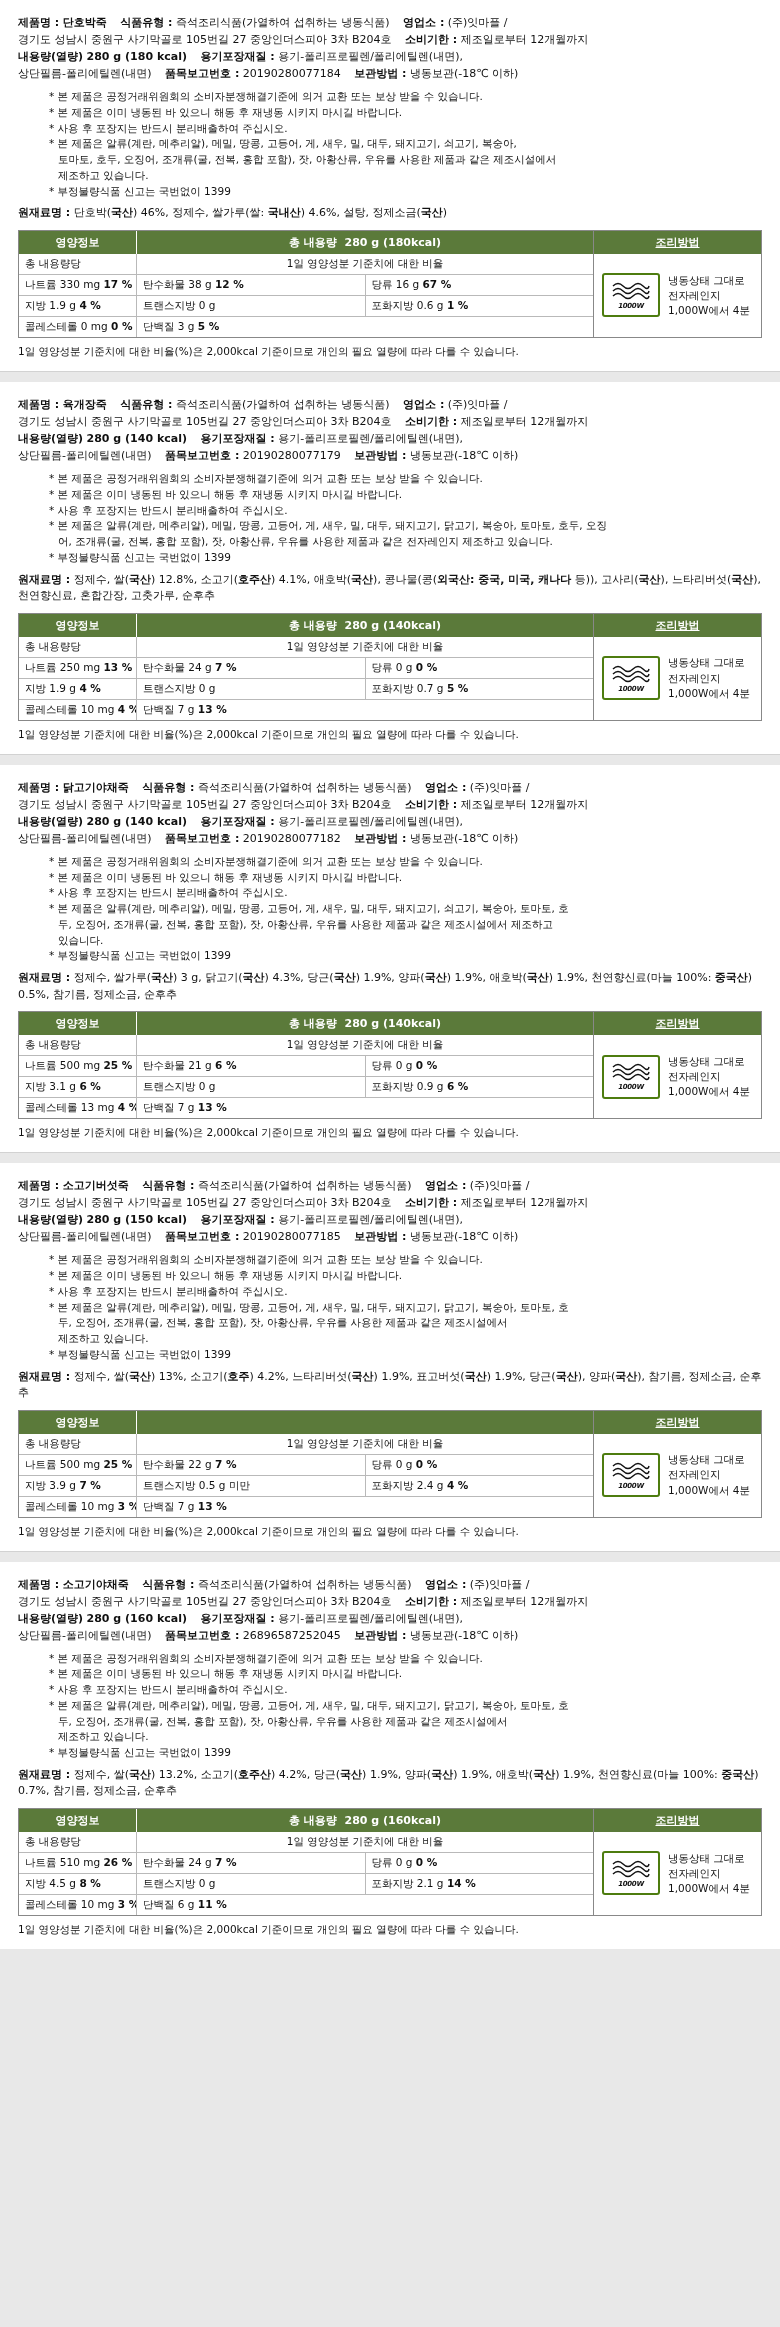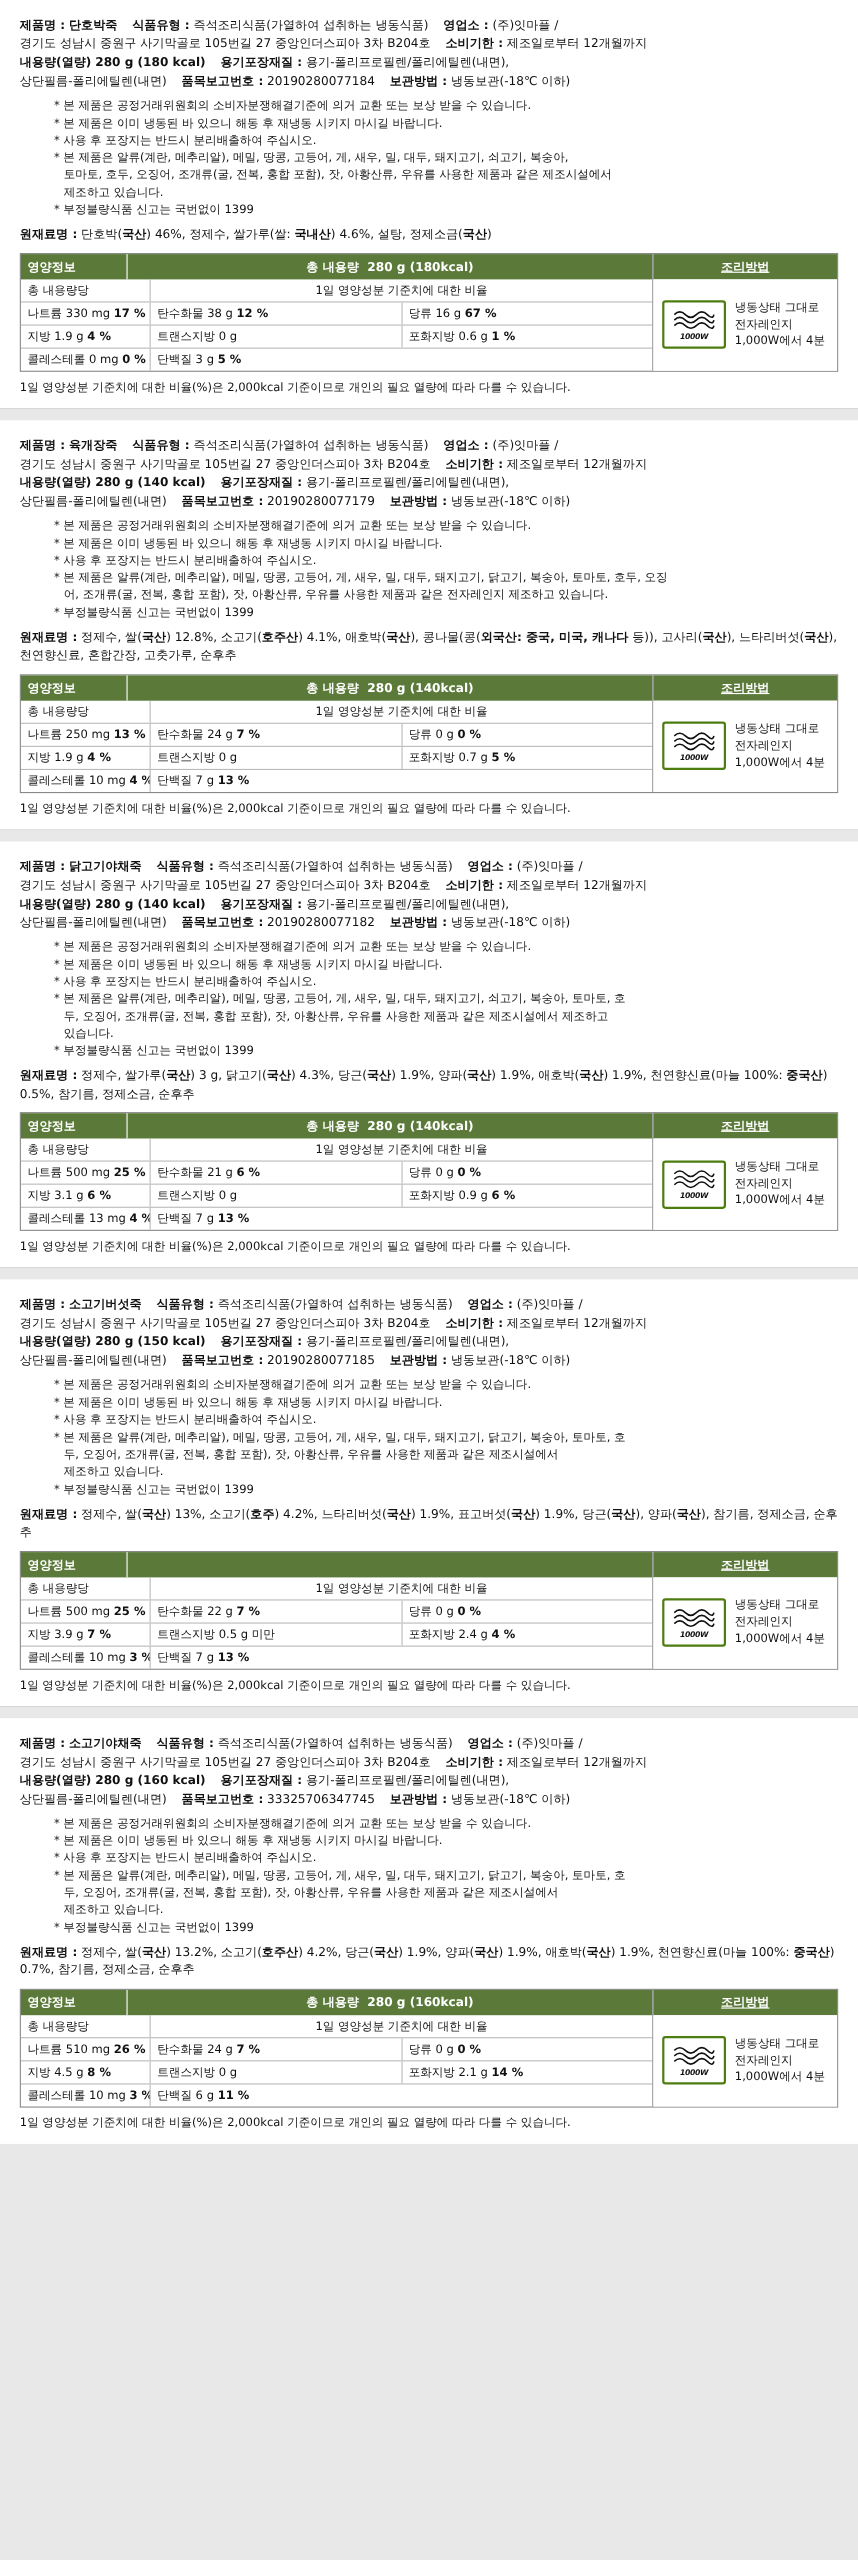--- a/index.html
+++ b/index.html
@@ -56,23 +56,24 @@
   }
   .nutri-left { flex: 1 1 auto; }
   .nutri-head {
     display: flex;
     background: #5b7a3a;
     color: #fff;
     font-weight: bold;
     font-size: 11px;
   }
   .nutri-head .c1 {
-    width: 97px;
+    width: 118px;
     padding: 4px 6px;
     border-right: 1px solid #fff;
+    text-align: center;
   }
   .nutri-head .c2 {
     flex: 1;
     padding: 4px 6px;
     text-align: center;
   }
   .nutri-body { font-size: 10.5px; }
   .nrow {
     display: flex;
     border-top: 1px solid #b9b9b9;
@@ -505,21 +506,21 @@
       <span> (주)잇마플 /</span><br>
       <span>경기도 성남시 중원구 사기막골로 105번길 27 중앙인더스피아 3차 B204호</span><span class="sp"></span>
       <span class="lbl">소비기한 :</span>
       <span> 제조일로부터 12개월까지</span><br>
       <span class="lbl">내용량(열량)</span>
       <b> 280 g (160 kcal)</b><span class="sp"></span>
       <span class="lbl">용기포장재질 :</span>
       <span> 용기-폴리프로필렌/폴리에틸렌(내면),</span><br>
       <span>상단필름-폴리에틸렌(내면)</span><span class="sp"></span>
       <span class="lbl">품목보고번호 :</span>
-      <span> 33325706347745</span><span class="sp"></span>
+      <span> 26896587252045</span><span class="sp"></span>
       <span class="lbl">보관방법 :</span>
       <span> 냉동보관(-18℃ 이하)</span>
     </div>
 
     <div class="notices">
         <div>* 본 제품은 공정거래위원회의 소비자분쟁해결기준에 의거 교환 또는 보상 받을 수 있습니다.</div>
         <div>* 본 제품은 이미 냉동된 바 있으니 해동 후 재냉동 시키지 마시길 바랍니다.</div>
         <div>* 사용 후 포장지는 반드시 분리배출하여 주십시오.</div>
         <div class="">* 본 제품은 알류(계란, 메추리알), 메밀, 땅콩, 고등어, 게, 새우, 밀, 대두, 돼지고기, 닭고기, 복숭아, 토마토, 호</div>
         <div class="ind">두, 오징어, 조개류(굴, 전복, 홍합 포함), 잣, 아황산류, 우유를 사용한 제품과 같은 제조시설에서</div>

